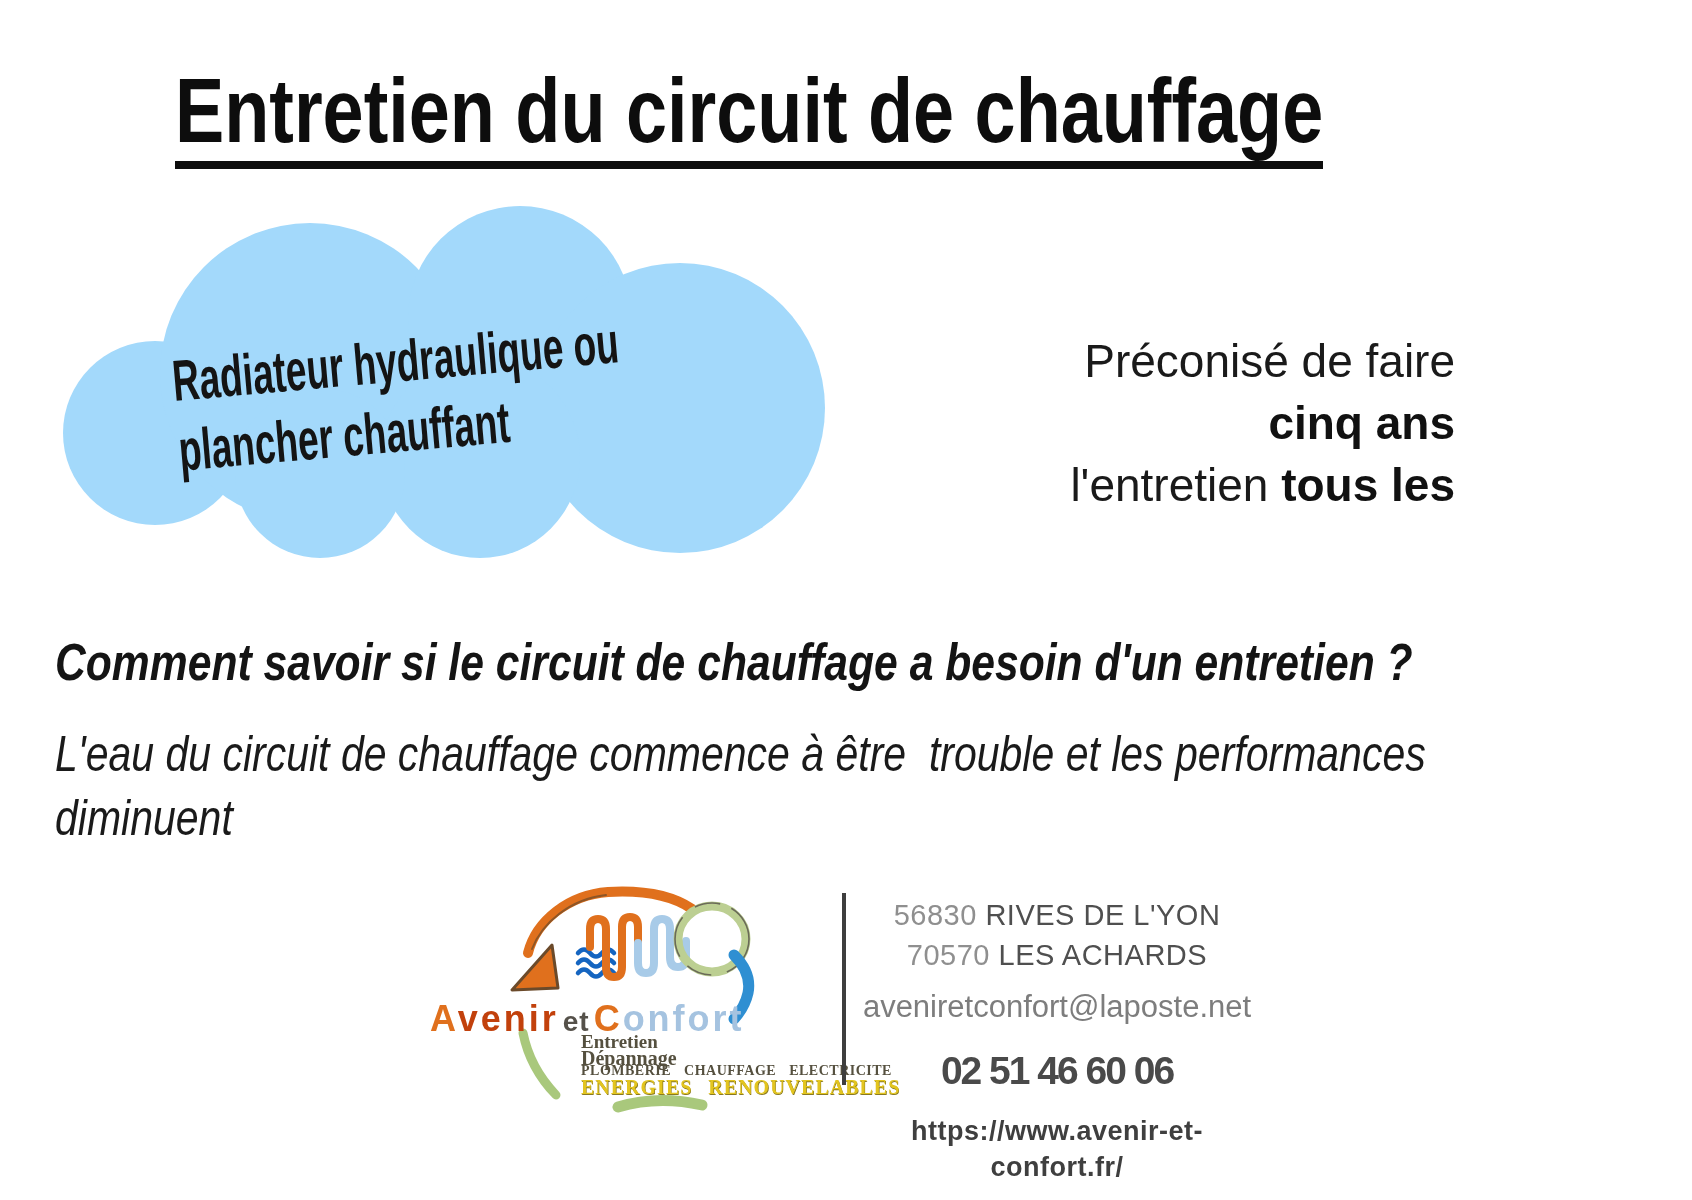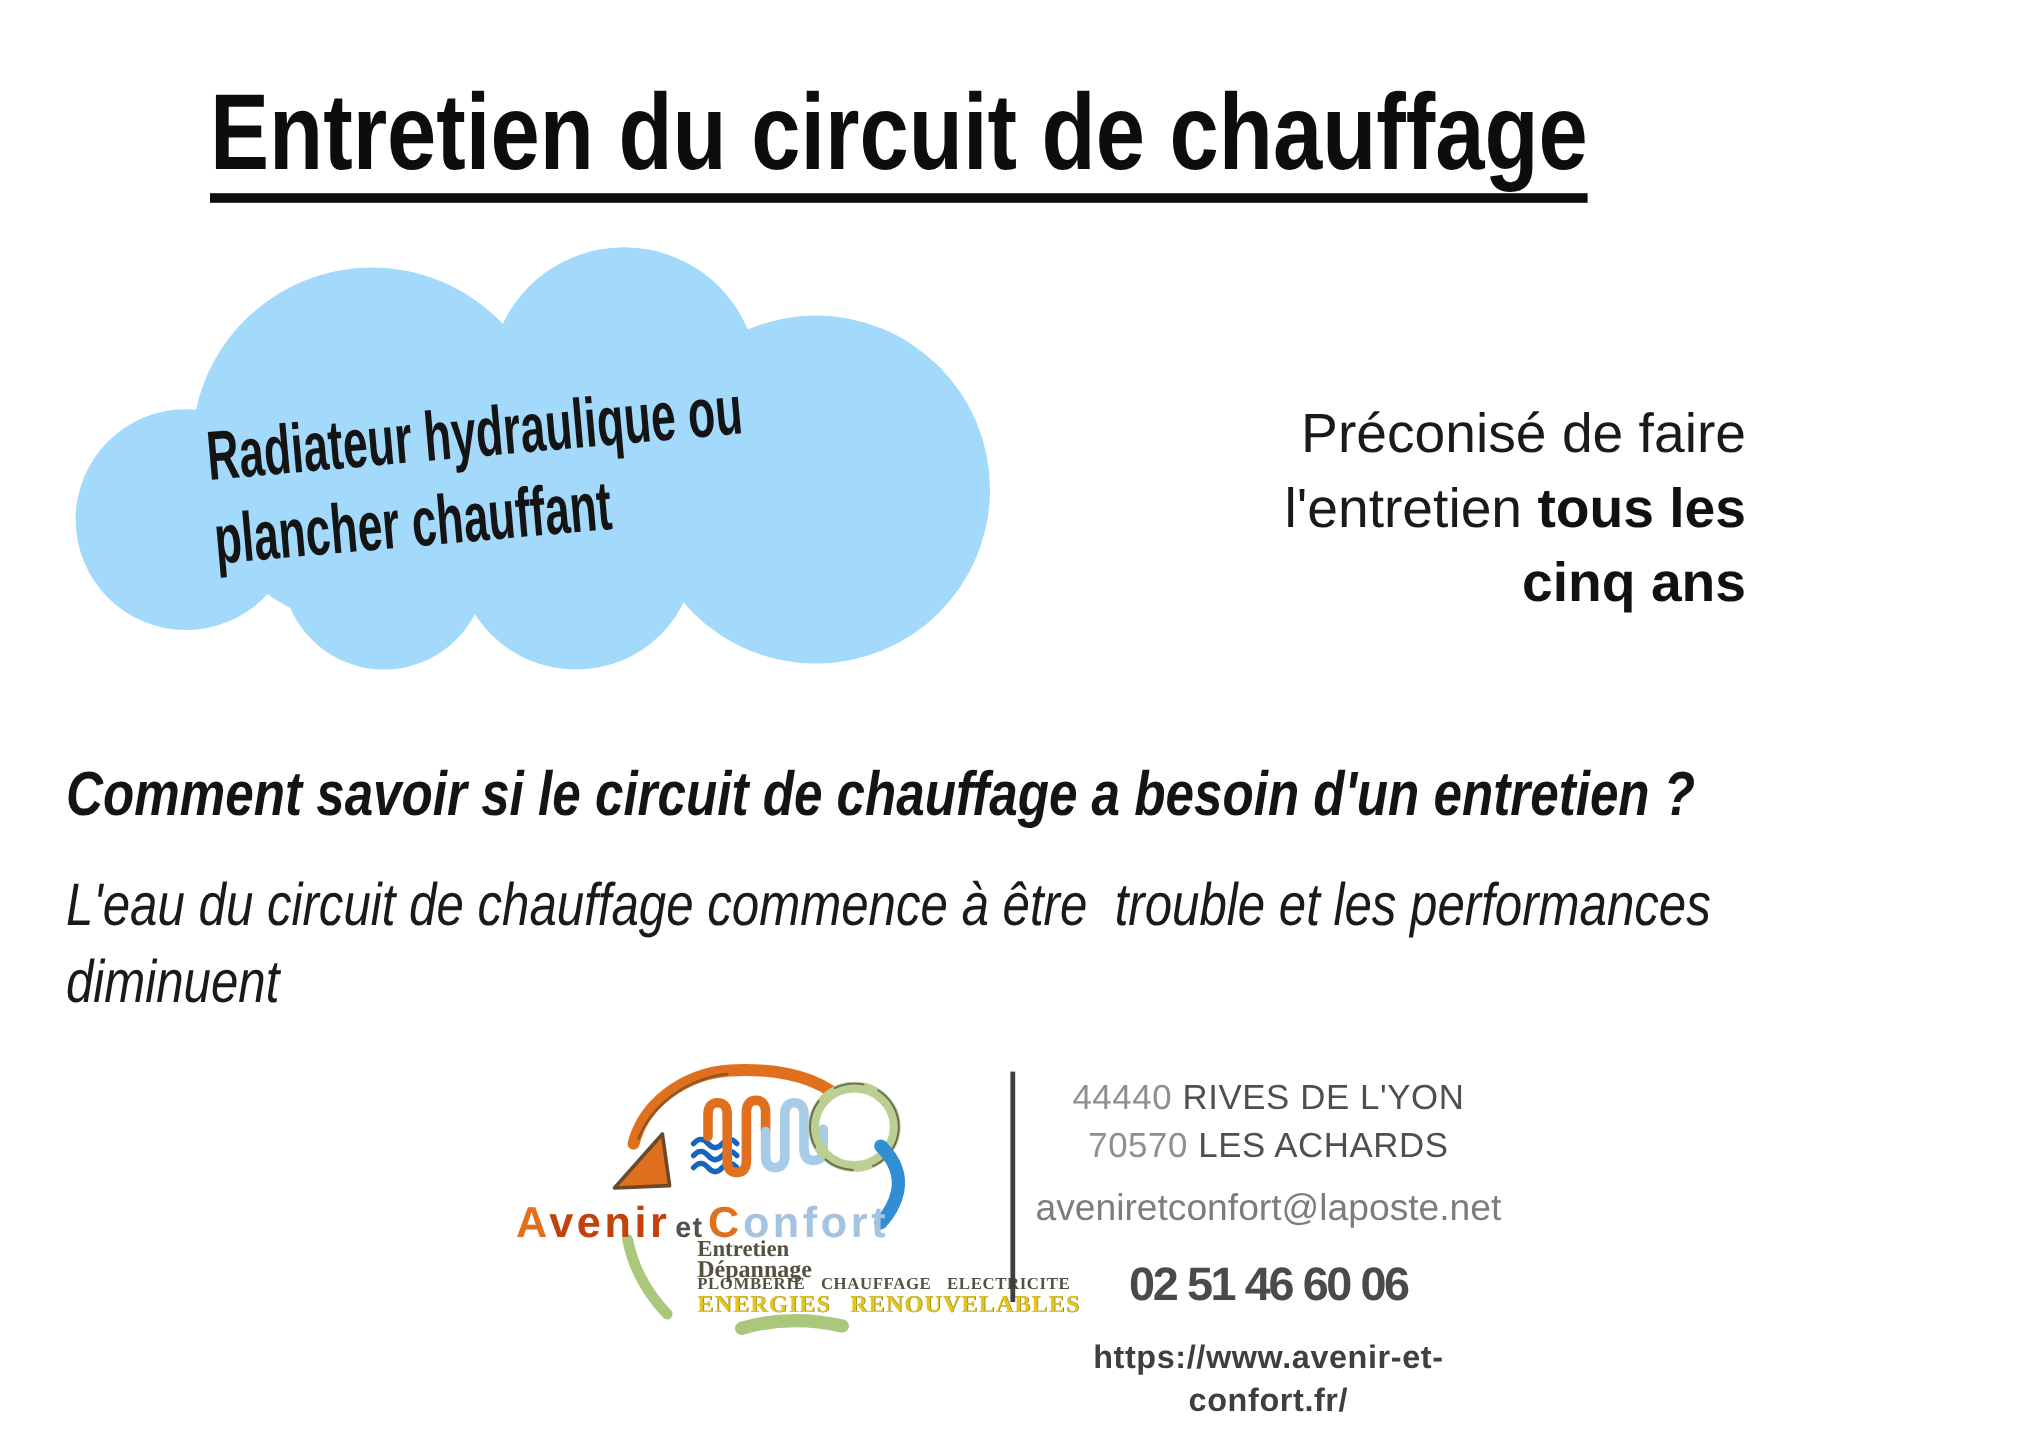--- a/index.html
+++ b/index.html
@@ -41,21 +41,21 @@
   .answer{left:55px;top:722px;font-size:50px;font-style:italic;color:#1a1a1a;line-height:64px;}
   .scale-left{display:inline-block;white-space:pre;transform:scaleX(0.82);transform-origin:left top;}
 
   
   .logo-svg{left:508px;top:883px;}
 
   
   .brand{
     left:430px;top:998px;font-size:36px;font-weight:700;letter-spacing:3px;white-space:nowrap;
   }
-  .brand .et{font-size:24px;letter-spacing:1px;color:#55514a;margin:0 4px;}
+  .brand .et{font-size:28px;letter-spacing:1px;color:#55514a;margin:0 4px;}
   .logo-serif{font-family:"Liberation Serif",serif;color:#55503f;white-space:nowrap;}
   .svc1{left:581px;top:1031px;font-size:19px;font-weight:700;}
   .svc2{left:581px;top:1047px;font-size:20px;font-weight:700;}
   .trades{left:581px;top:1063px;font-size:14px;font-weight:700;word-spacing:9px;letter-spacing:0.5px;}
   .energies{left:581px;top:1076px;font-size:20px;font-weight:700;word-spacing:10px;letter-spacing:1px;color:#e3c51f;text-shadow:0.6px 0.6px 0 #8a7a20;}
 
   
   .divider{left:842px;top:893px;width:4px;height:192px;background:#3e3e3e;}
   .contact{left:855px;top:895px;width:404px;text-align:center;color:#4f4f4f;}
   .city-line{font-size:29px;line-height:40px;letter-spacing:0.5px;}
@@ -83,22 +83,22 @@
   </g>
 </svg>
 
 <div class="abs cloud-text">
   <div class="cloud-line">Radiateur hydraulique ou</div>
   <div class="cloud-line">plancher chauffant</div>
 </div>
 
 <div class="abs reco">
   <div>Préconisé de faire</div>
+  <div><b>cinq ans</b></div>
   <div><span>l'entretien </span><b>tous les</b></div>
-  <div><b>cinq ans</b></div>
 </div>
 
 <div class="abs question-line">
   <span class="scale-left">Comment savoir si le circuit de chauffage a besoin d'un entretien ?</span>
 </div>
 <div class="abs answer">
   <div><span class="scale-left">L'eau du circuit de chauffage commence à être  trouble et les performances</span></div>
   <div><span class="scale-left">diminuent</span></div>
 </div>
 
@@ -124,18 +124,18 @@
   <span style="color:#e0701d">A</span><span style="color:#c2410c">venir</span><span class="et">et</span><span style="color:#e0701d">C</span><span style="color:#a5c3e0">onfort</span>
 </div>
 <div class="abs logo-serif svc1">Entretien</div>
 <div class="abs logo-serif svc2">Dépannage</div>
 <div class="abs logo-serif trades">PLOMBERIE CHAUFFAGE ELECTRICITE</div>
 <div class="abs logo-serif energies">ENERGIES RENOUVELABLES</div>
 
 <div class="abs divider"></div>
 
 <div class="abs contact">
-  <div class="city-line"><span class="zip">44440</span> <span class="city">RIVES DE L'YON</span></div>
+  <div class="city-line"><span class="zip">56830</span> <span class="city">RIVES DE L'YON</span></div>
   <div class="city-line"><span class="zip">70570</span> <span class="city">LES ACHARDS</span></div>
   <div class="email-line">aveniretconfort@laposte.net</div>
   <div class="phone-line">02 51 46 60 06</div>
   <div class="site-line">https://www.avenir-et-confort.fr/</div>
 </div>
 
 </body></html>

